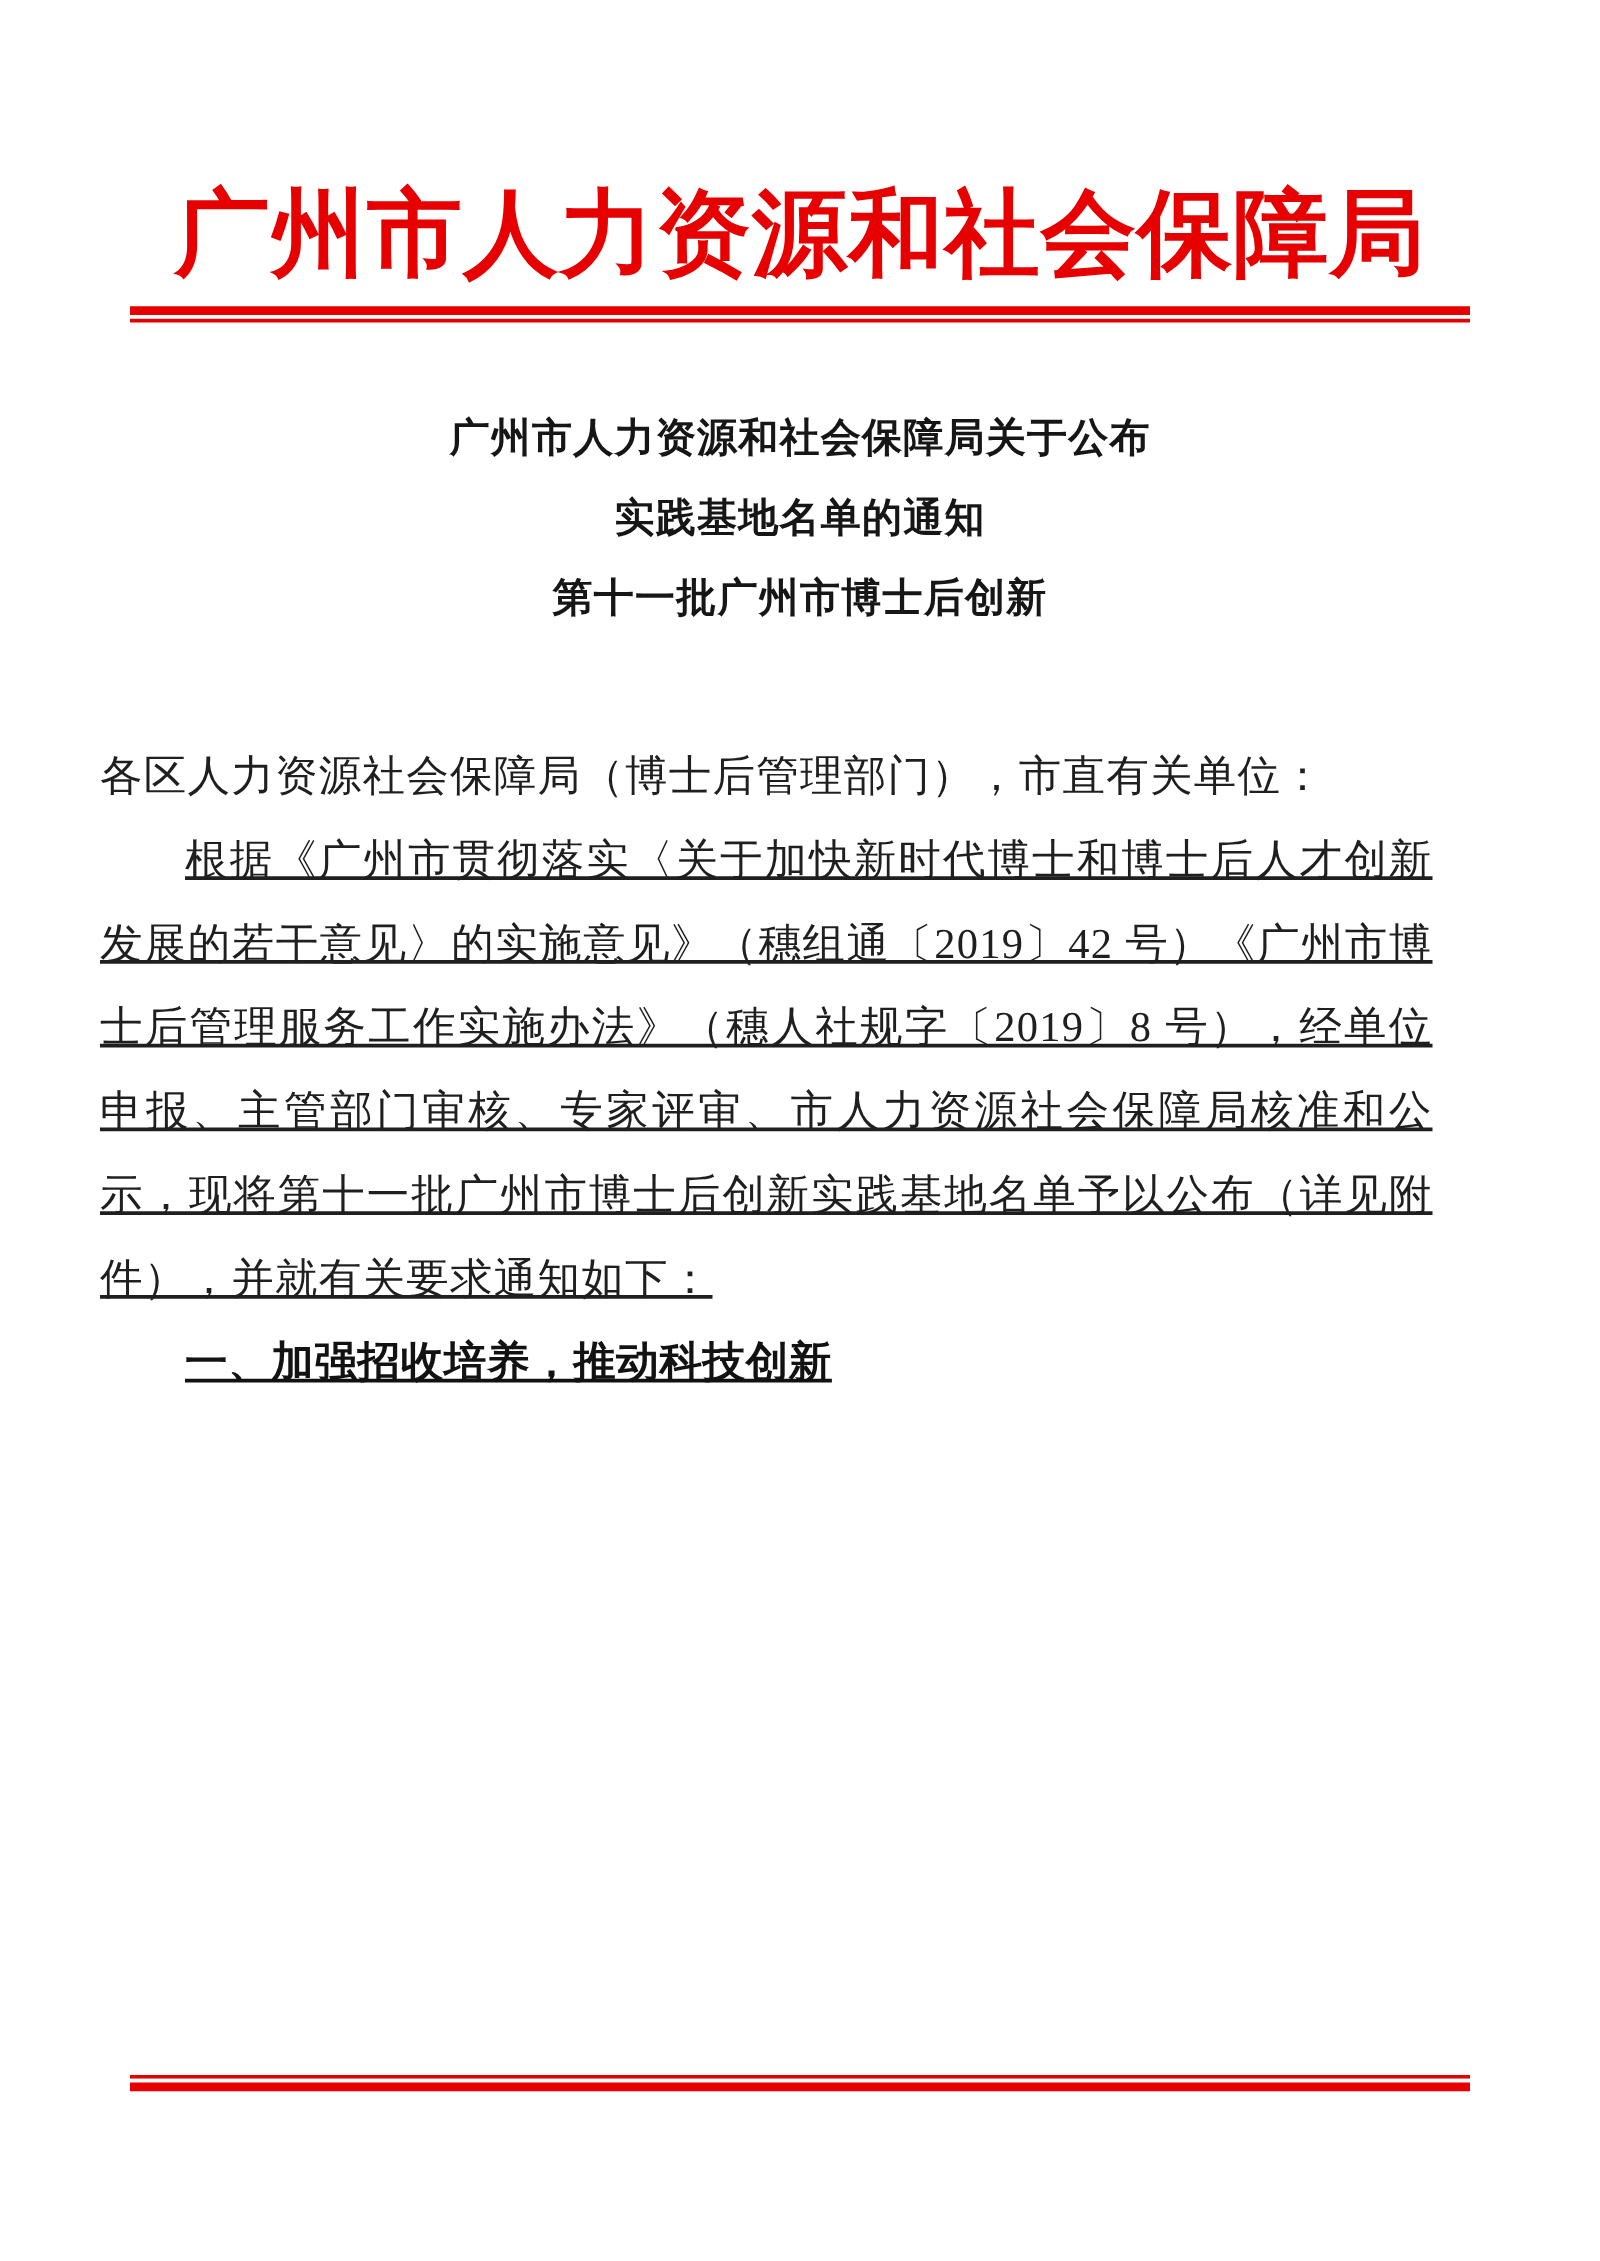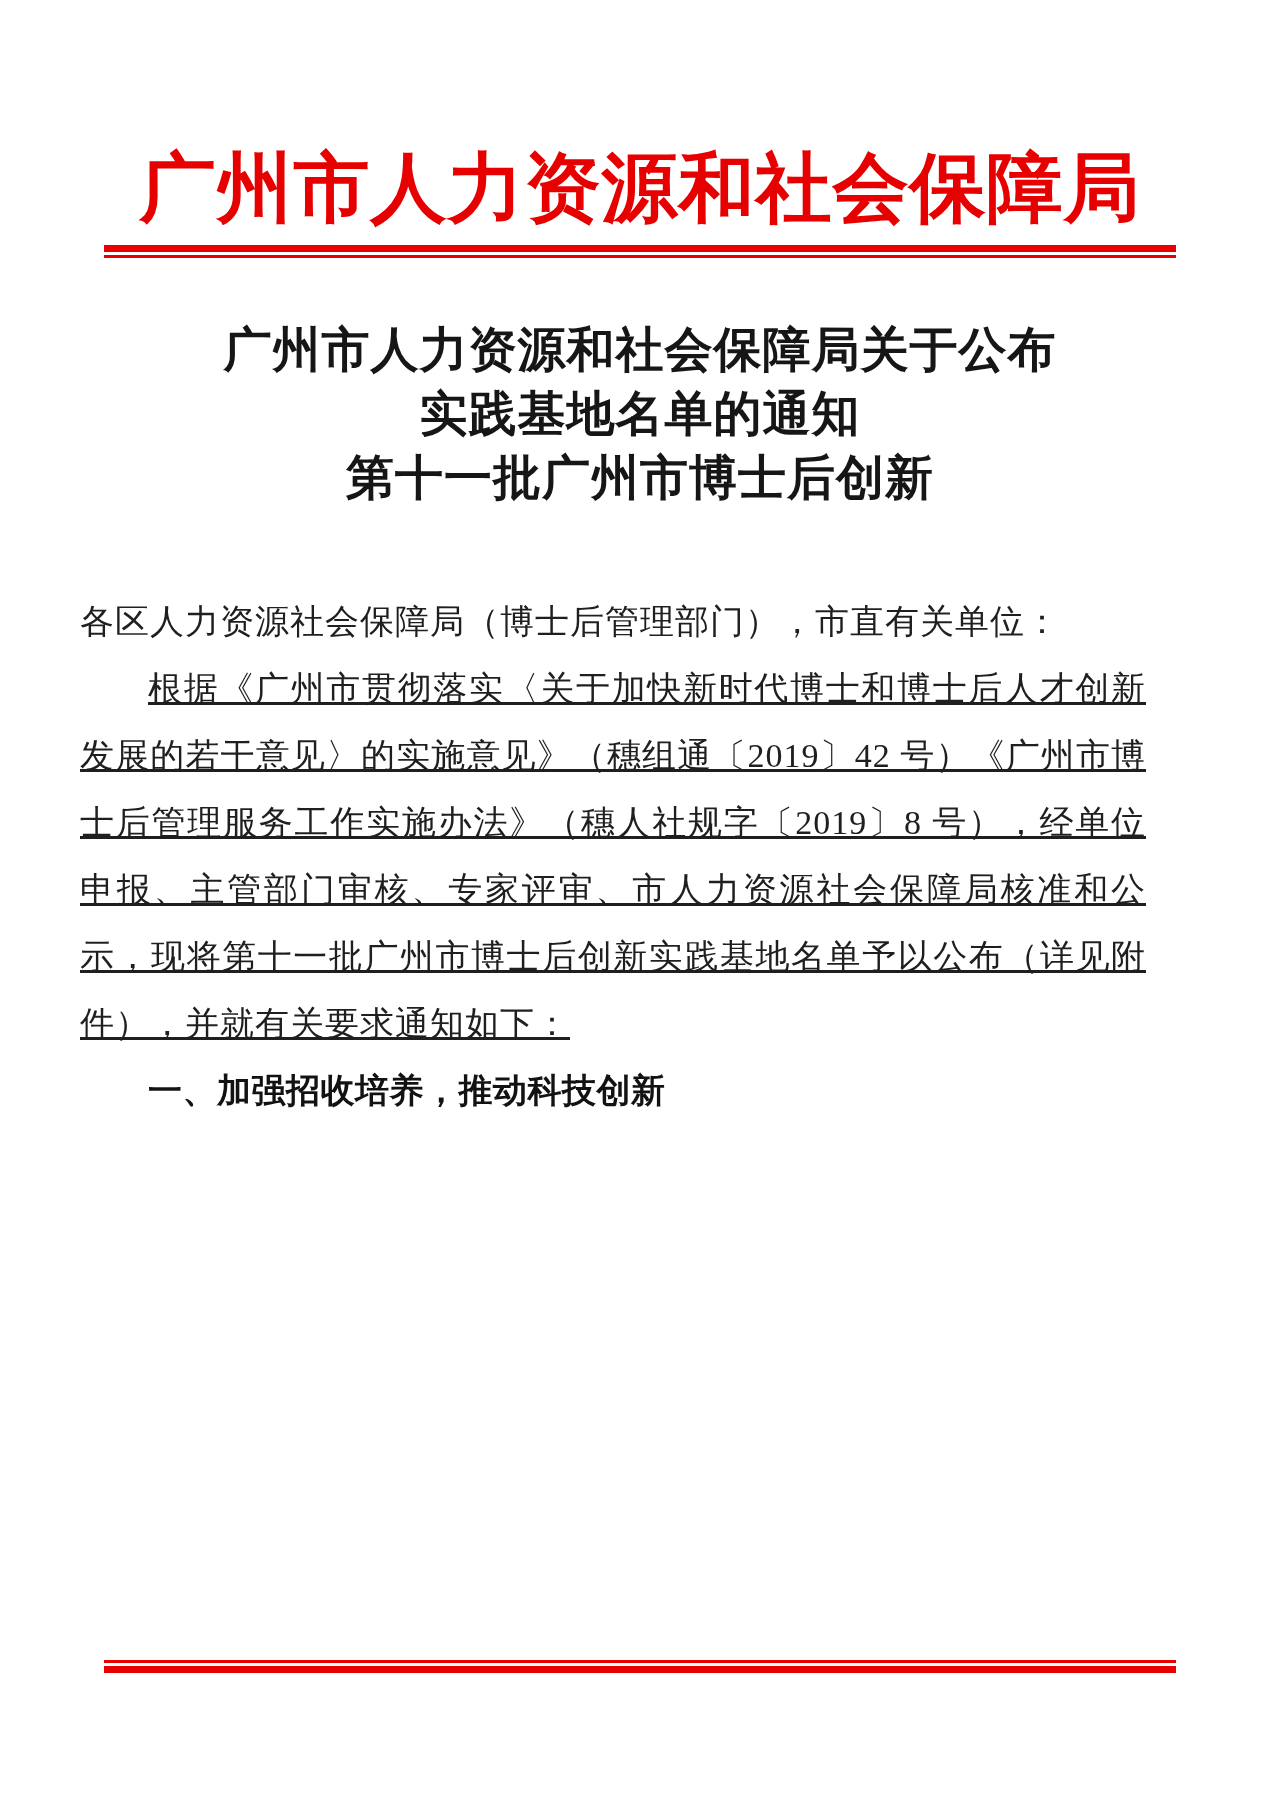--- a/index.html
+++ b/index.html
@@ -28,21 +28,21 @@
   .rule { width:1072px; margin-left:auto; margin-right:auto; }
   .rule-top { margin-top:14px; }
   .bar-thick { height:7px; background:#e60000; }
   .bar-gap   { height:3px; background:#ffffff; }
   .bar-thin  { height:3px; background:#e60000; }
   .rule-bottom { margin-top:auto; margin-bottom:136px; }
   .doc-title {
     margin-top:60px;
     text-align:center;
     color:#161616;
-    font-size:48px;
+    font-size:32px;
     font-weight:700;
     line-height:64px;
     letter-spacing:1px;
   }
   .doc-title .title-line { display:block; }
   .doc-body {
     margin:78px 134px 0 80px;
     color:#1f1f1f;
     font-size:34px;
     line-height:67px;
@@ -50,20 +50,21 @@
     letter-spacing:1px;
   }
   .doc-body p { margin:0; }
   .doc-body .indent { text-indent:2em;text-decoration:underline; }
   .doc-body .section-heading {
     font-family:"Liberation Sans","DejaVu Sans",sans-serif;
     font-weight:700;
     text-indent:2em;
     letter-spacing:0.5px;
     color:#121212;
+    text-decoration:underline;
   }
 </style>
 </head>
 <body>
 
 <div class="page">
 
   <div class="agency-header">广州市人力资源和社会保障局</div>
 
   <div class="rule rule-top">

